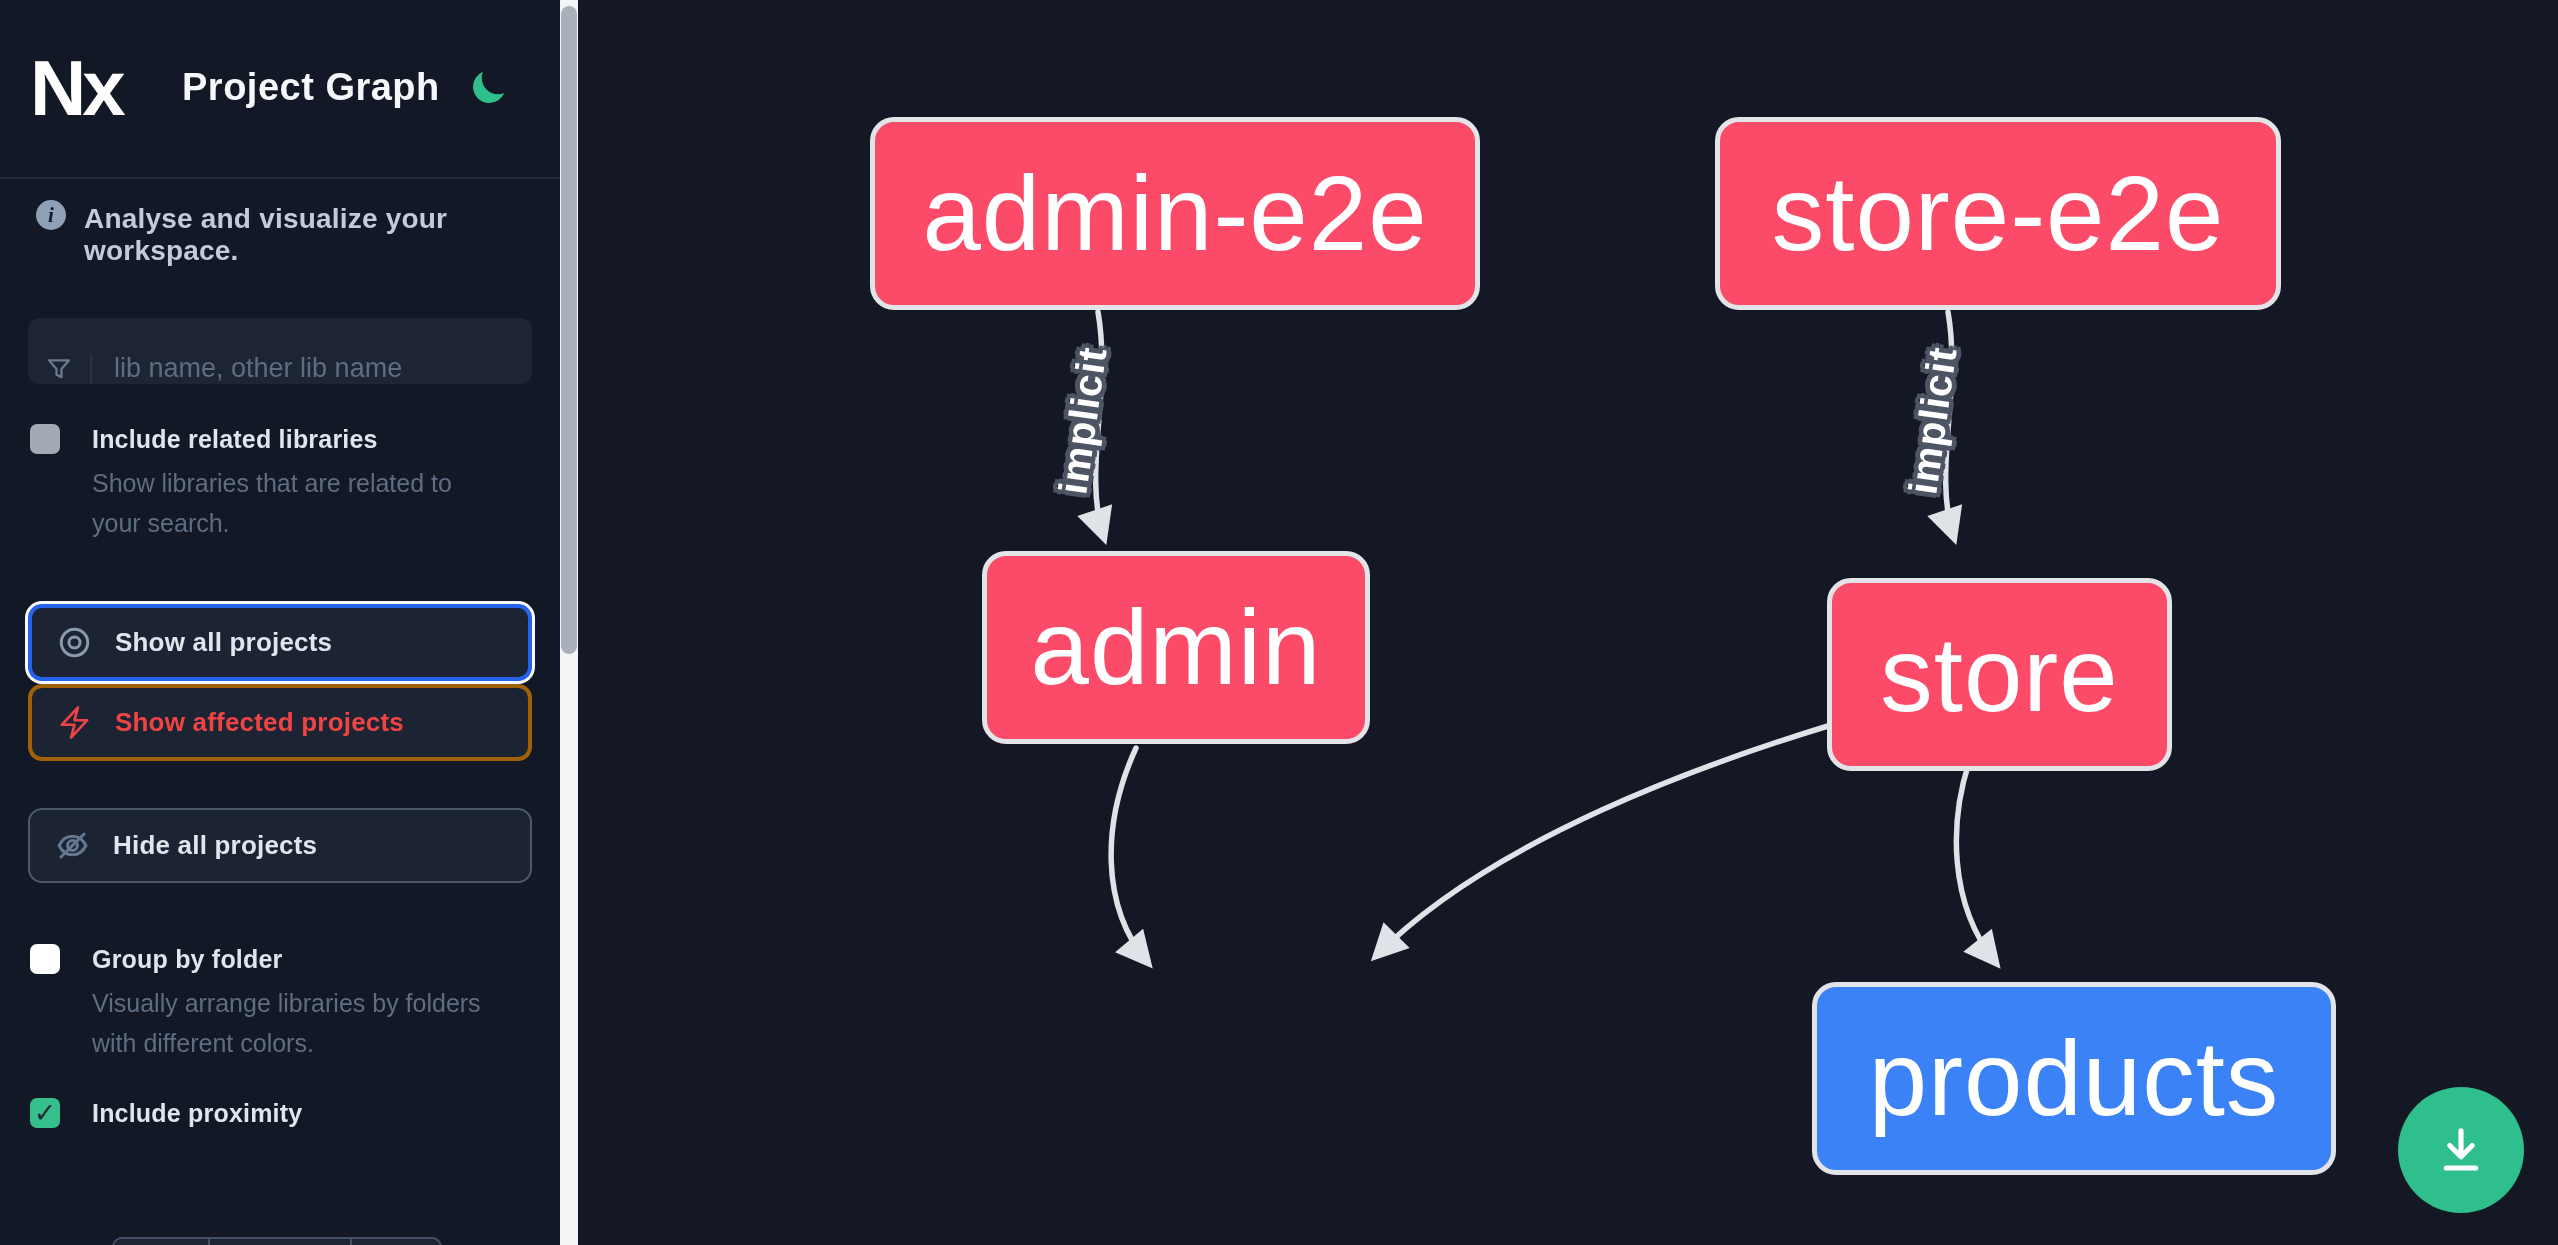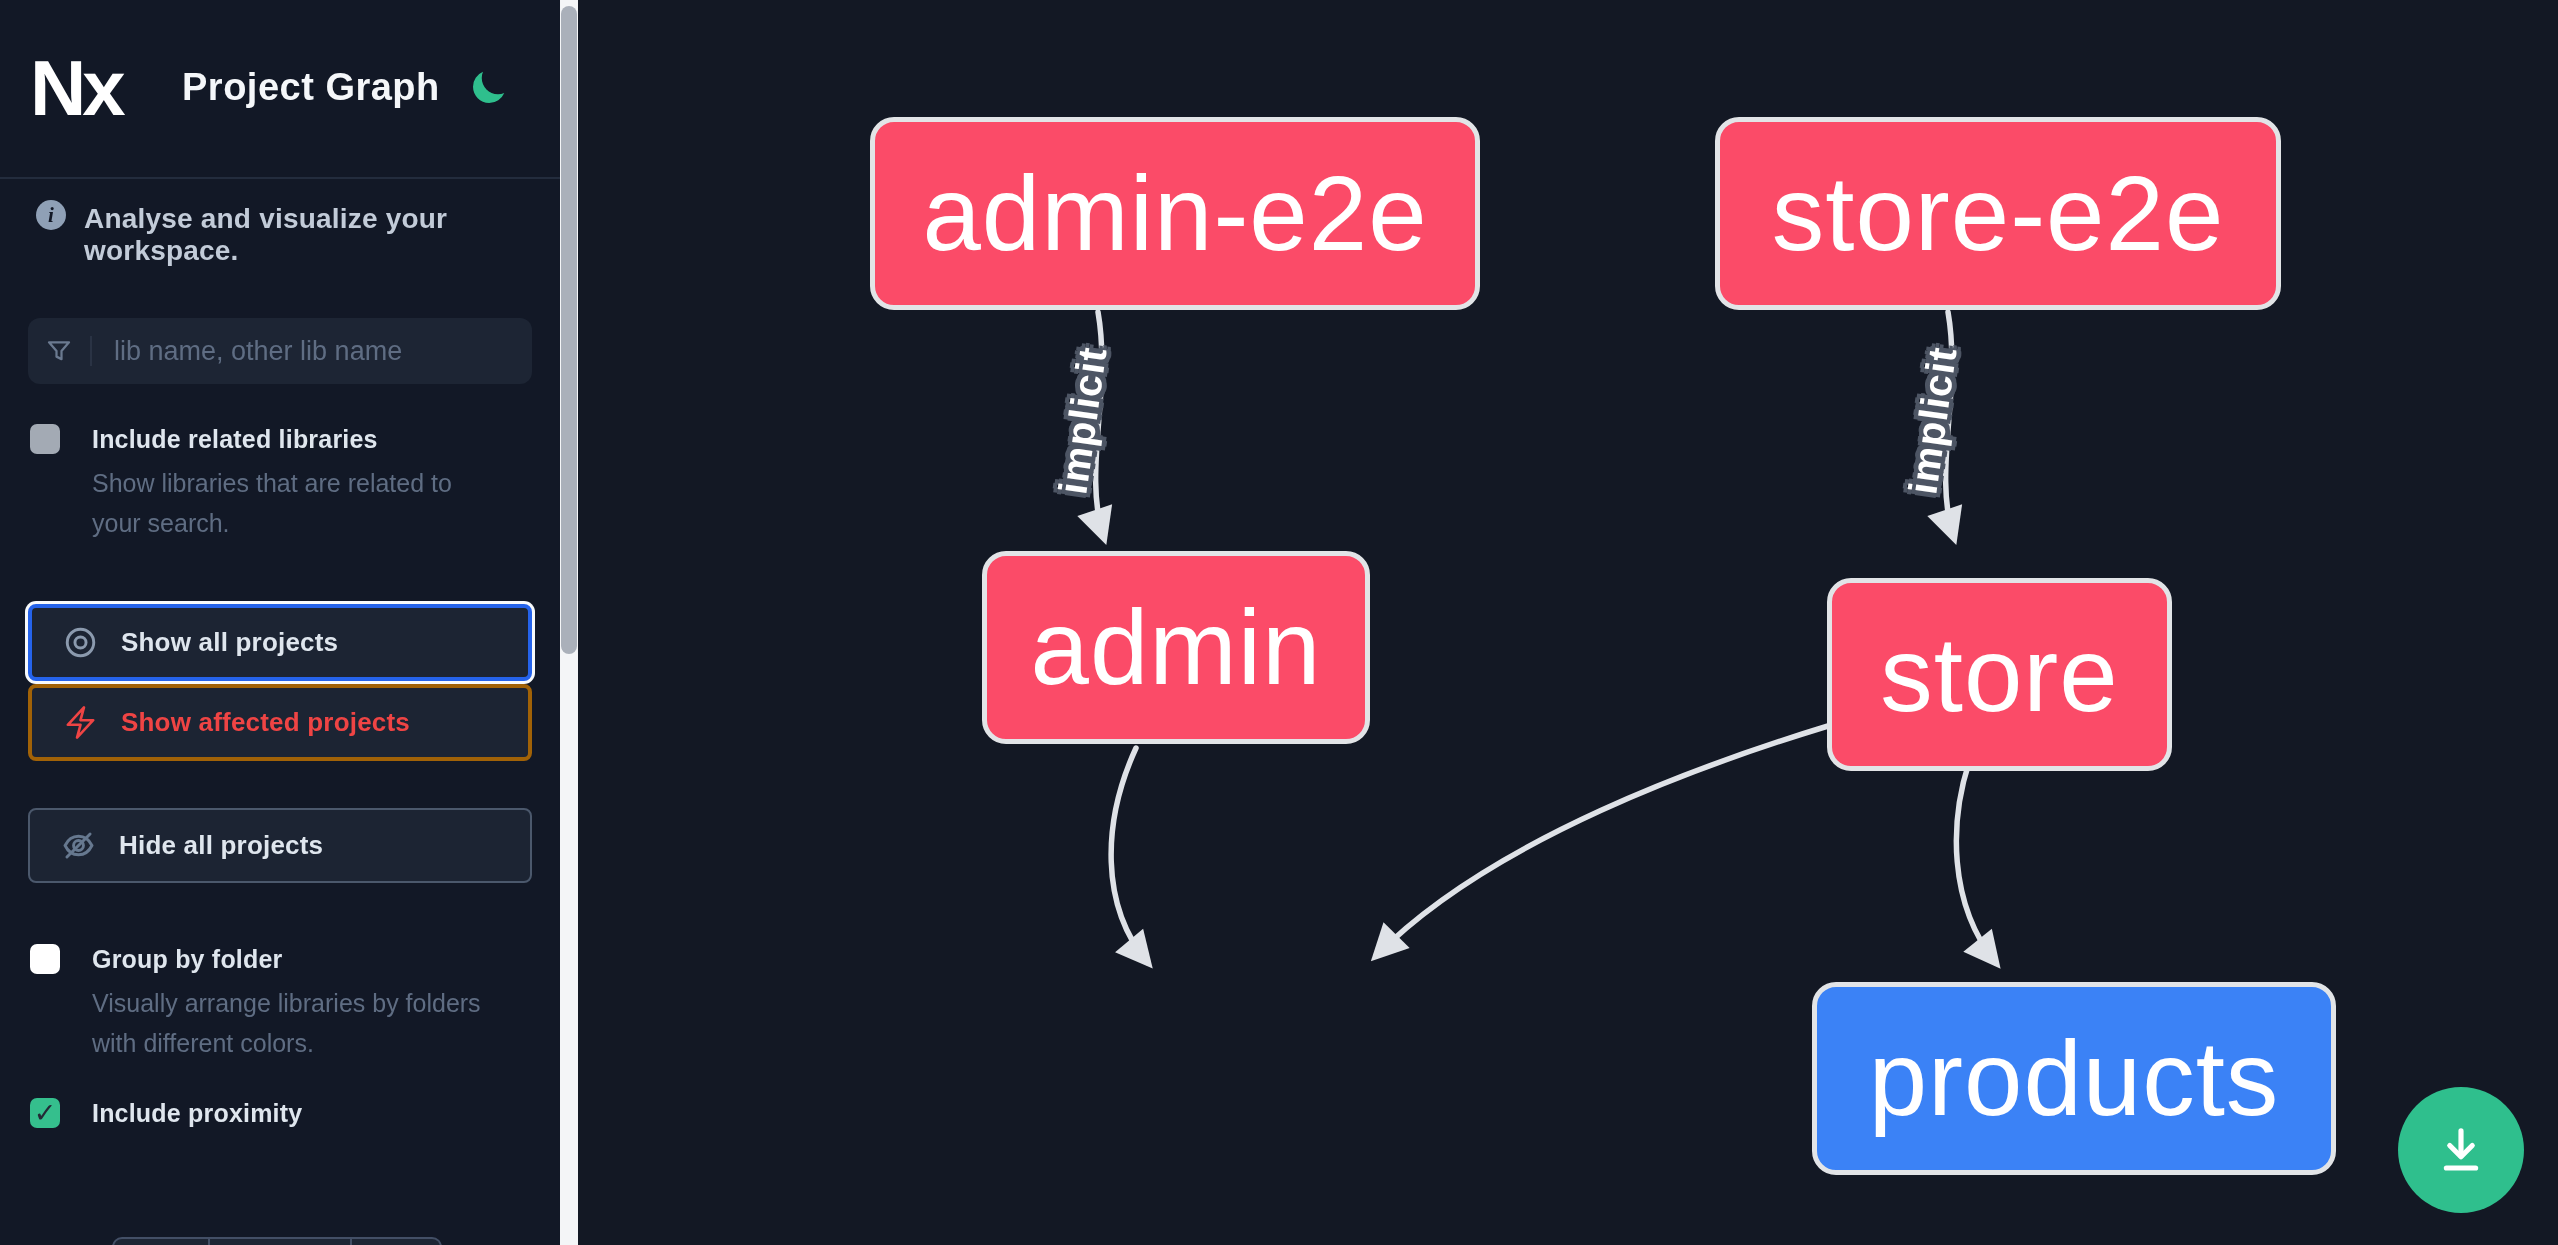--- a/index.html
+++ b/index.html
@@ -38,21 +38,21 @@
     border-radius: 50%; background: #8fa0b6; color: #121826;
     font-size: 21px; font-weight: 700; text-align: center; line-height: 30px;
     font-family: "Liberation Serif", "DejaVu Serif", serif; font-style: italic;
   }
   .info-text {
     position: absolute; left: 84px; top: 203px;
     color: #c2cbd8; font-size: 28px; font-weight: 600; letter-spacing: 0.2px;
   }
   .search-box {
     position: absolute; left: 28px; top: 318px; width: 504px; height: 66px;
-    background: #1d2534; border-radius: 12px; display: flex; align-items: center;
+    background: #1d2534; border-radius: 12px; display: flex; align-items: flex-end;
     overflow: hidden;
   }
   .search-funnel {
     width: 64px; display: flex; align-items: center; justify-content: center;
     border-right: 2px solid #2a3344;
   }
   .search-funnel svg { width: 30px; height: 30px; }
   .search-box input {
     flex: 1; background: transparent; border: none; outline: none;
     color: #c6d0dd; font-size: 27px; padding: 0 22px;
@@ -75,22 +75,22 @@
     position: absolute; left: 62px; top: 1px;
     color: #dfe6ee; font-size: 25px; font-weight: 600; letter-spacing: 0.2px;
   }
   .check-desc {
     position: absolute; left: 62px; top: 39px; width: 412px;
     color: #5f6d83; font-size: 25px; font-weight: 400; line-height: 40px;
   }
 
   .side-btn {
     position: absolute; left: 28px; width: 504px; height: 77px;
-    background: #1c2433; border-radius: 8px; cursor: pointer;
-    display: flex; align-items: center; padding-left: 30px;
+    background: #1c2433; border-radius: 14px; cursor: pointer;
+    display: flex; align-items: center; padding-left: 24px;
     font-family: "Liberation Sans", "DejaVu Sans", sans-serif;
   }
   .side-btn svg { width: 37px; height: 37px; margin-right: 22px; flex: none; }
   .side-btn span { font-size: 26px; font-weight: 600; letter-spacing: 0.2px; }
   .btn-show-all {
     top: 604px; border: 4px solid #2563eb;
     box-shadow: 0 0 0 3px #f8fafc;
   }
   .btn-show-all span { color: #dfe6ee; }
   .btn-affected { top: 684px; border: 4px solid #a16207; }

